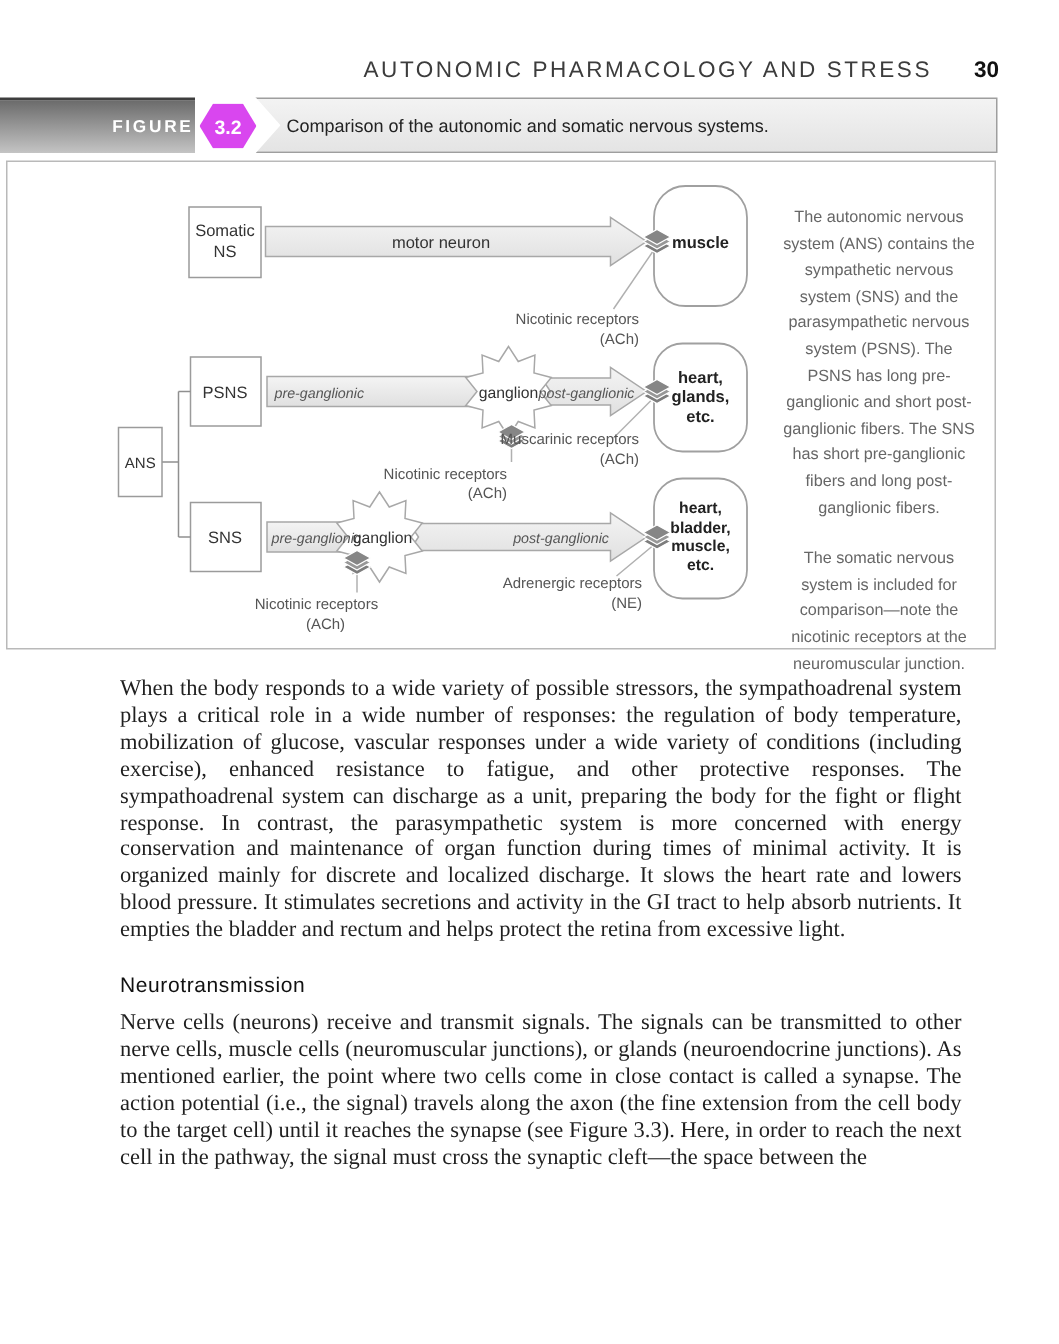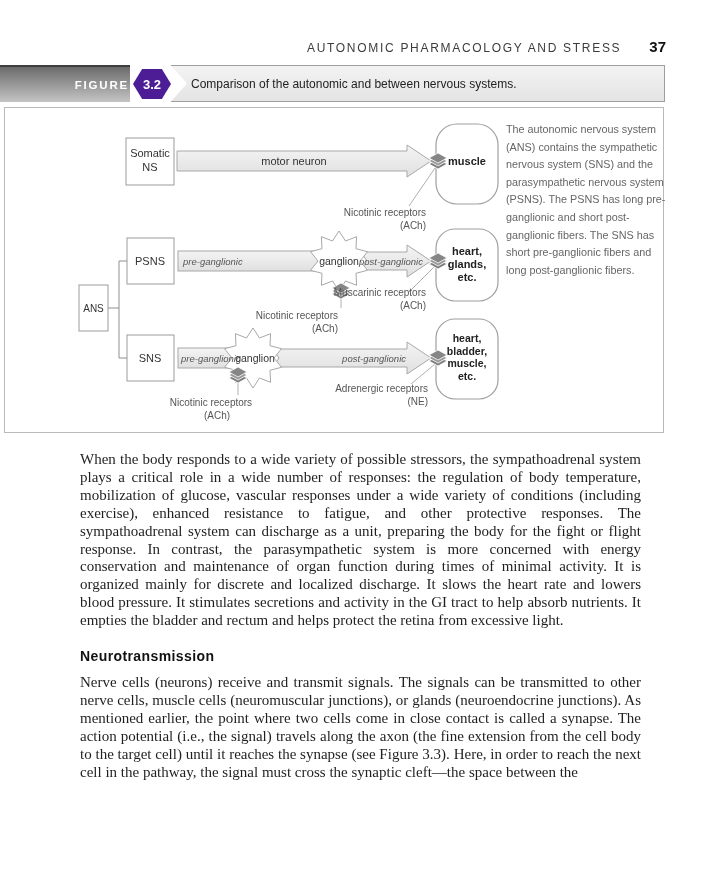--- a/index.html
+++ b/index.html
@@ -8,21 +8,21 @@
     width:706px; height:896px; position:relative; overflow:hidden;
     font-family:"Liberation Sans", sans-serif;
   }
 
   
   .running-head {
     position:absolute; top:38px; right:40px;
     display:flex; align-items:baseline; gap:28px;
   }
   .running-head .rh-title {
-    font-size:12px; letter-spacing:1.7px; color:#3c3c3c;text-align:right;
+    font-size:15px; letter-spacing:1.7px; color:#3c3c3c;text-align:right;
   }
   .running-head .rh-page {
     font-size:15px; font-weight:bold; color:#111;
   }
 
   
   .figure-banner { position:absolute; top:65px; left:0; width:649px; height:37px; }
   .banner-gradbar {
     position:absolute; left:0; top:0; width:163px; height:37px;
     background:linear-gradient(to bottom,#6b6b6b 0%,#8f8f8f 40%,#c4c4c4 100%);
@@ -39,21 +39,21 @@
     border:1px solid #9e9e9e;
     display:flex; align-items:center; padding-left:22px;
   }
   .banner-titlebar .btitle { font-size:12px; color:#222; }
   .banner-chevron {
     position:absolute; left:130px; top:-2px; width:57px; height:41px; background:#ffffff;
     clip-path:polygon(0 0,68% 0,100% 50%,68% 100%,0 100%);
   }
   .banner-hex {
     position:absolute; left:133px; top:4px; width:38px; height:30px;
-    background:#4c1d95;
+    background:#d946ef;
     clip-path:polygon(24% 0,76% 0,100% 50%,76% 100%,24% 100%,0 50%);
     display:flex; align-items:center; justify-content:center;
     color:#fff; font-weight:bold; font-size:13px;
   }
 
   
   .figure-panel {
     position:absolute; left:4px; top:107px; width:660px; height:326px;
     border:1px solid #b9b9b9; background:#fff;
   }
@@ -72,49 +72,49 @@
   .shape-arrow { fill:url(#agrad); stroke:#a8a8a8; stroke-width:1; }
   .shape-burst { fill:#fff; stroke:#a8a8a8; stroke-width:1; }
   .ptr { stroke:#b0b0b0; stroke-width:1; fill:none; }
   .conn { stroke:#8f8f8f; stroke-width:1; fill:none; }
 
   
   .fig-caption {
     position:absolute; left:501px; top:13px; width:160px;
     font-size:10.8px; line-height:17.6px; color:#666;
   }
-  .fig-caption p { margin:0; }
+  .fig-caption p { margin:16px;text-align:center; }
 
   
   .body-text {
     position:absolute; left:80px; top:451px; width:561px;
     font-family:"Liberation Serif", serif;
     font-size:15px; line-height:17.9px; color:#1f1f1f;
     text-align:justify;
   }
   .body-text .section-heading {
     font-family:"Liberation Sans", sans-serif;
-    font-size:14px; font-weight:bold; color:#111; letter-spacing:0.4px;
+    font-size:14px; font-weight:normal; color:#111; letter-spacing:0.4px;
     margin-top:18px; margin-bottom:8px; text-align:left;
   }
 </style>
 </head>
 <body>
 
 <div class="running-head">
   <span class="rh-title">AUTONOMIC PHARMACOLOGY AND STRESS</span>
-  <span class="rh-page">37</span>
+  <span class="rh-page">30</span>
 </div>
 
 <div class="figure-banner">
   <div class="banner-gradbar">
     <span class="kicker">FIGURE</span>
   </div>
   <div class="banner-titlebar">
-    <span class="btitle">Comparison of the autonomic and between nervous systems.</span>
+    <span class="btitle">Comparison of the autonomic and somatic nervous systems.</span>
   </div>
   <div class="banner-chevron"></div>
   <div class="banner-hex">3.2</div>
 </div>
 
 <div class="figure-panel">
 
   <svg class="diagram-svg" width="500" height="324" viewBox="0 0 500 324" xmlns="http://www.w3.org/2000/svg">
     <defs>
       <linearGradient id="agrad" x1="0" y1="0" x2="0" y2="1">
@@ -187,20 +187,21 @@
     <polyline class="conn" points="103,200 114,200"></polyline>
     <polyline class="conn" points="114,153 114,250"></polyline>
     <polyline class="conn" points="114,153 122,153"></polyline>
     <polyline class="conn" points="114,250 122,250"></polyline>
     <rect class="shape-box" x="74" y="177" width="29" height="46"></rect>
     <text class="t-box" x="88.5" y="204" style="font-size:10px">ANS</text>
   </svg>
 
   <div class="fig-caption">
     <p>The autonomic nervous system (ANS) contains the sympathetic nervous system (SNS) and the parasympathetic nervous system (PSNS). The PSNS has long pre-ganglionic and short post-ganglionic fibers. The SNS has short pre-ganglionic fibers and long post-ganglionic fibers.</p>
+    <p>The somatic nervous system is included for comparison—note the nicotinic receptors at the neuromuscular junction.</p>
   </div>
 </div>
 
 <div class="body-text">
   <p>When the body responds to a wide variety of possible stressors, the sympathoadrenal system plays a critical role in a wide number of responses: the regulation of body temperature, mobilization of glucose, vascular responses under a wide variety of conditions (including exercise), enhanced resistance to fatigue, and other protective responses. The sympathoadrenal system can discharge as a unit, preparing the body for the fight or flight response. In contrast, the parasympathetic system is more concerned with energy conservation and maintenance of organ function during times of minimal activity. It is organized mainly for discrete and localized discharge. It slows the heart rate and lowers blood pressure. It stimulates secretions and activity in the GI tract to help absorb nutrients. It empties the bladder and rectum and helps protect the retina from excessive light.</p>
   <p class="section-heading">Neurotransmission</p>
   <p>Nerve cells (neurons) receive and transmit signals. The signals can be transmitted to other nerve cells, muscle cells (neuromuscular junctions), or glands (neuroendocrine junctions). As mentioned earlier, the point where two cells come in close contact is called a synapse. The action potential (i.e., the signal) travels along the axon (the fine extension from the cell body to the target cell) until it reaches the synapse (see Figure 3.3). Here, in order to reach the next cell in the pathway, the signal must cross the synaptic cleft—the space between the</p>
 </div>
 
 </body></html>

